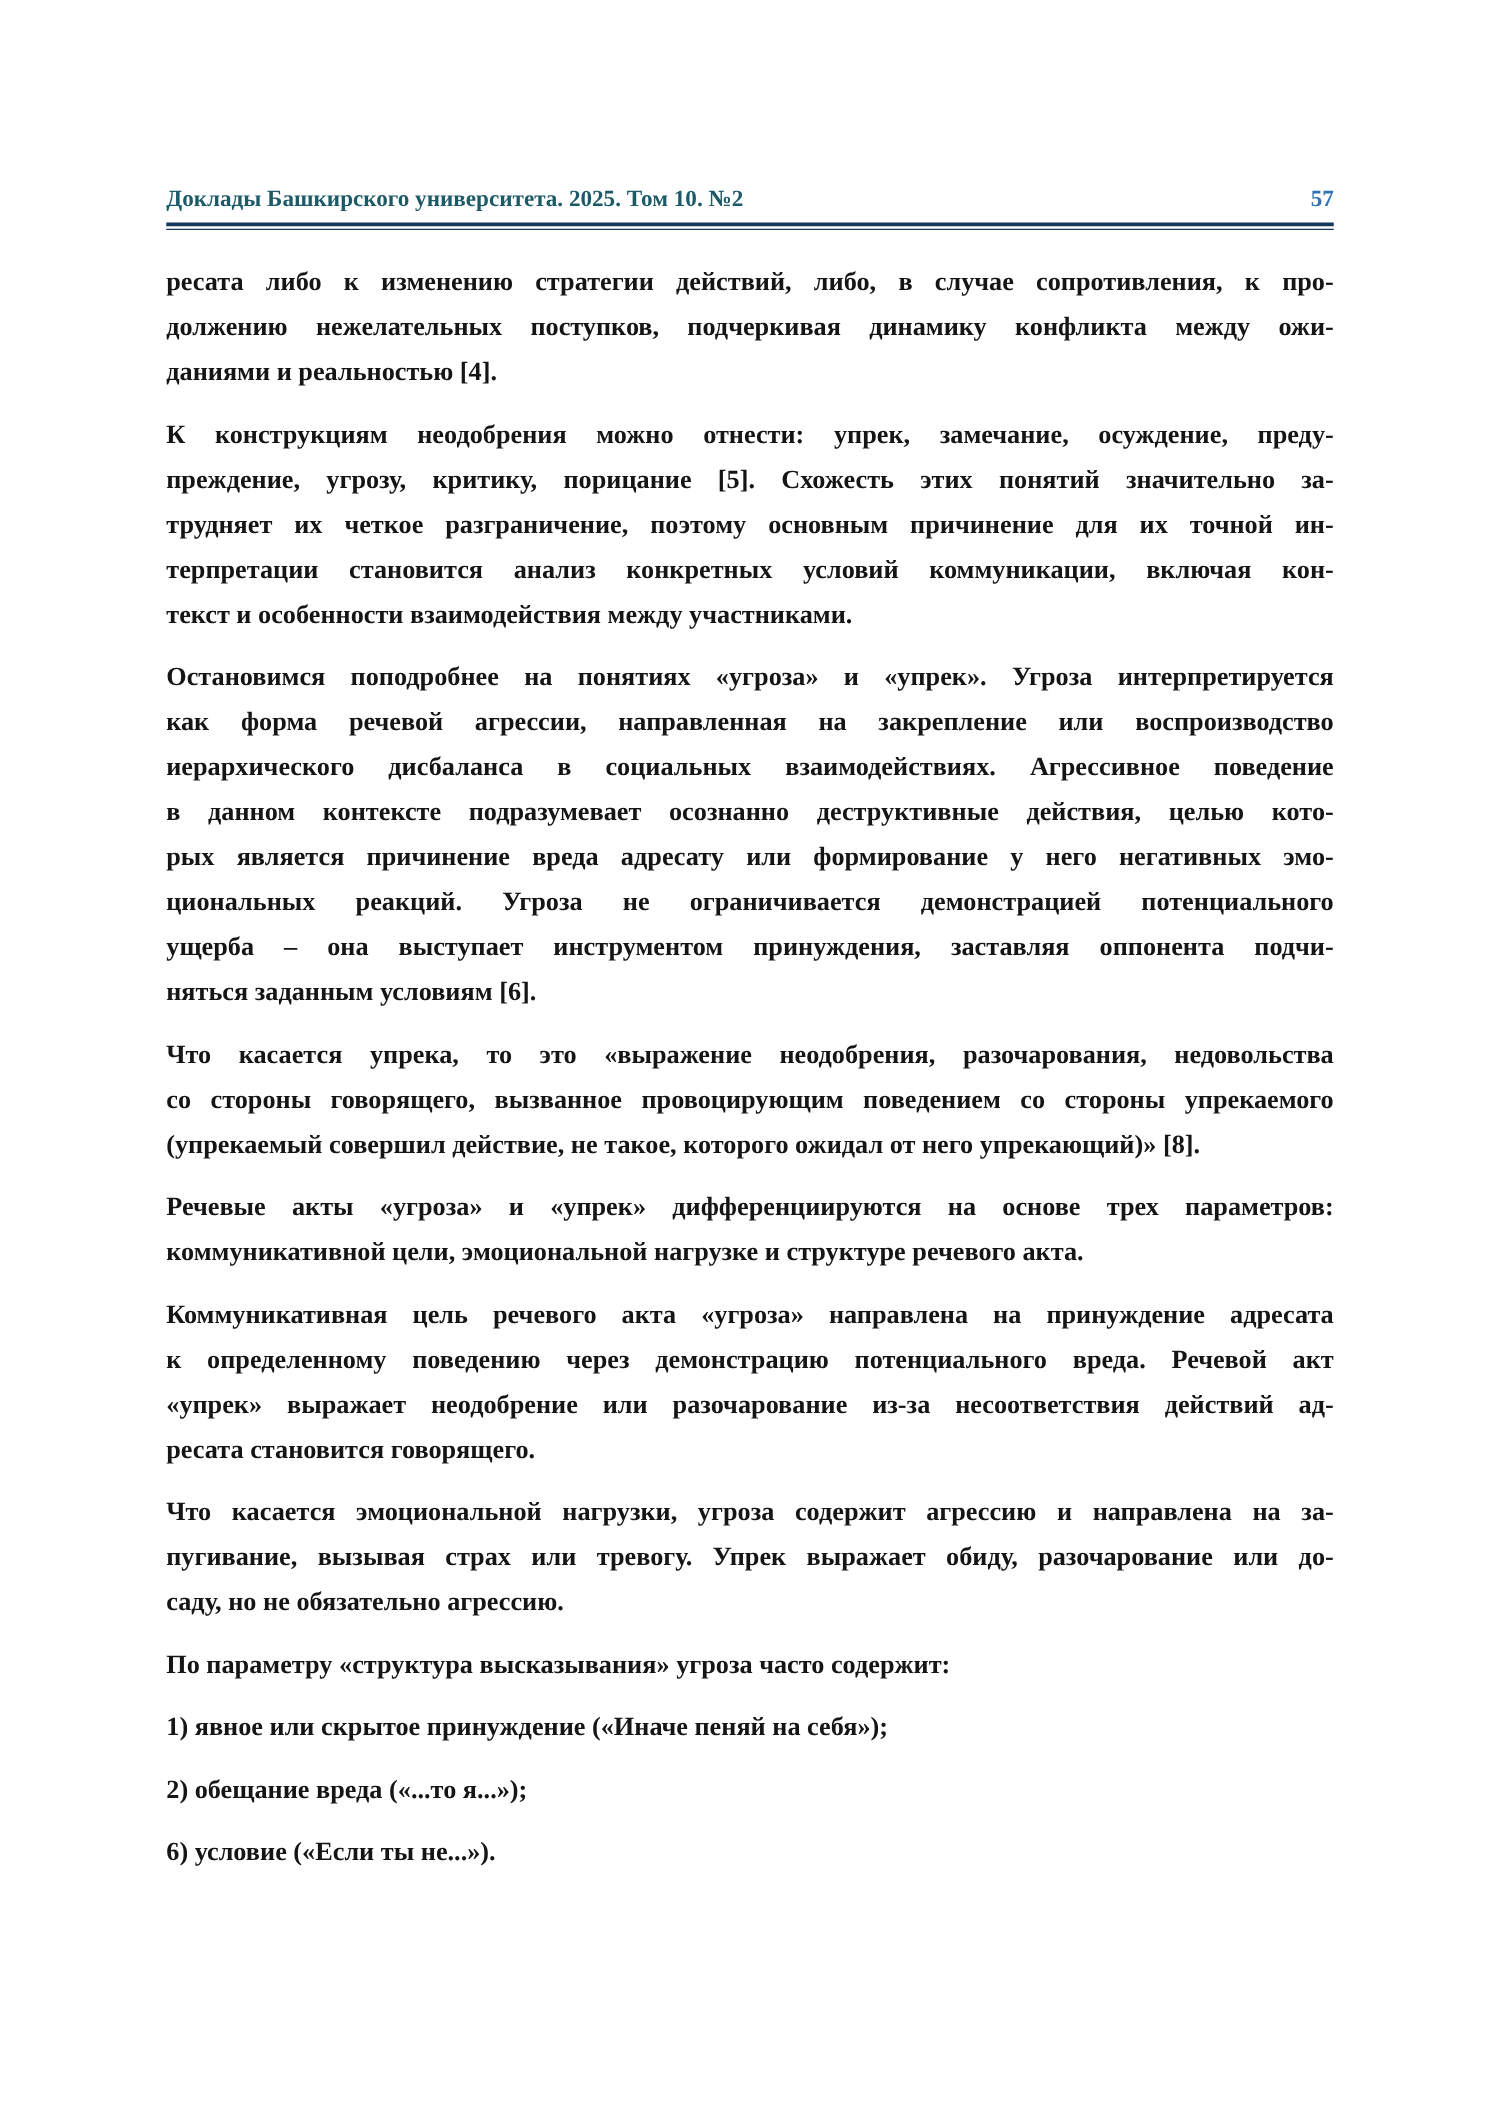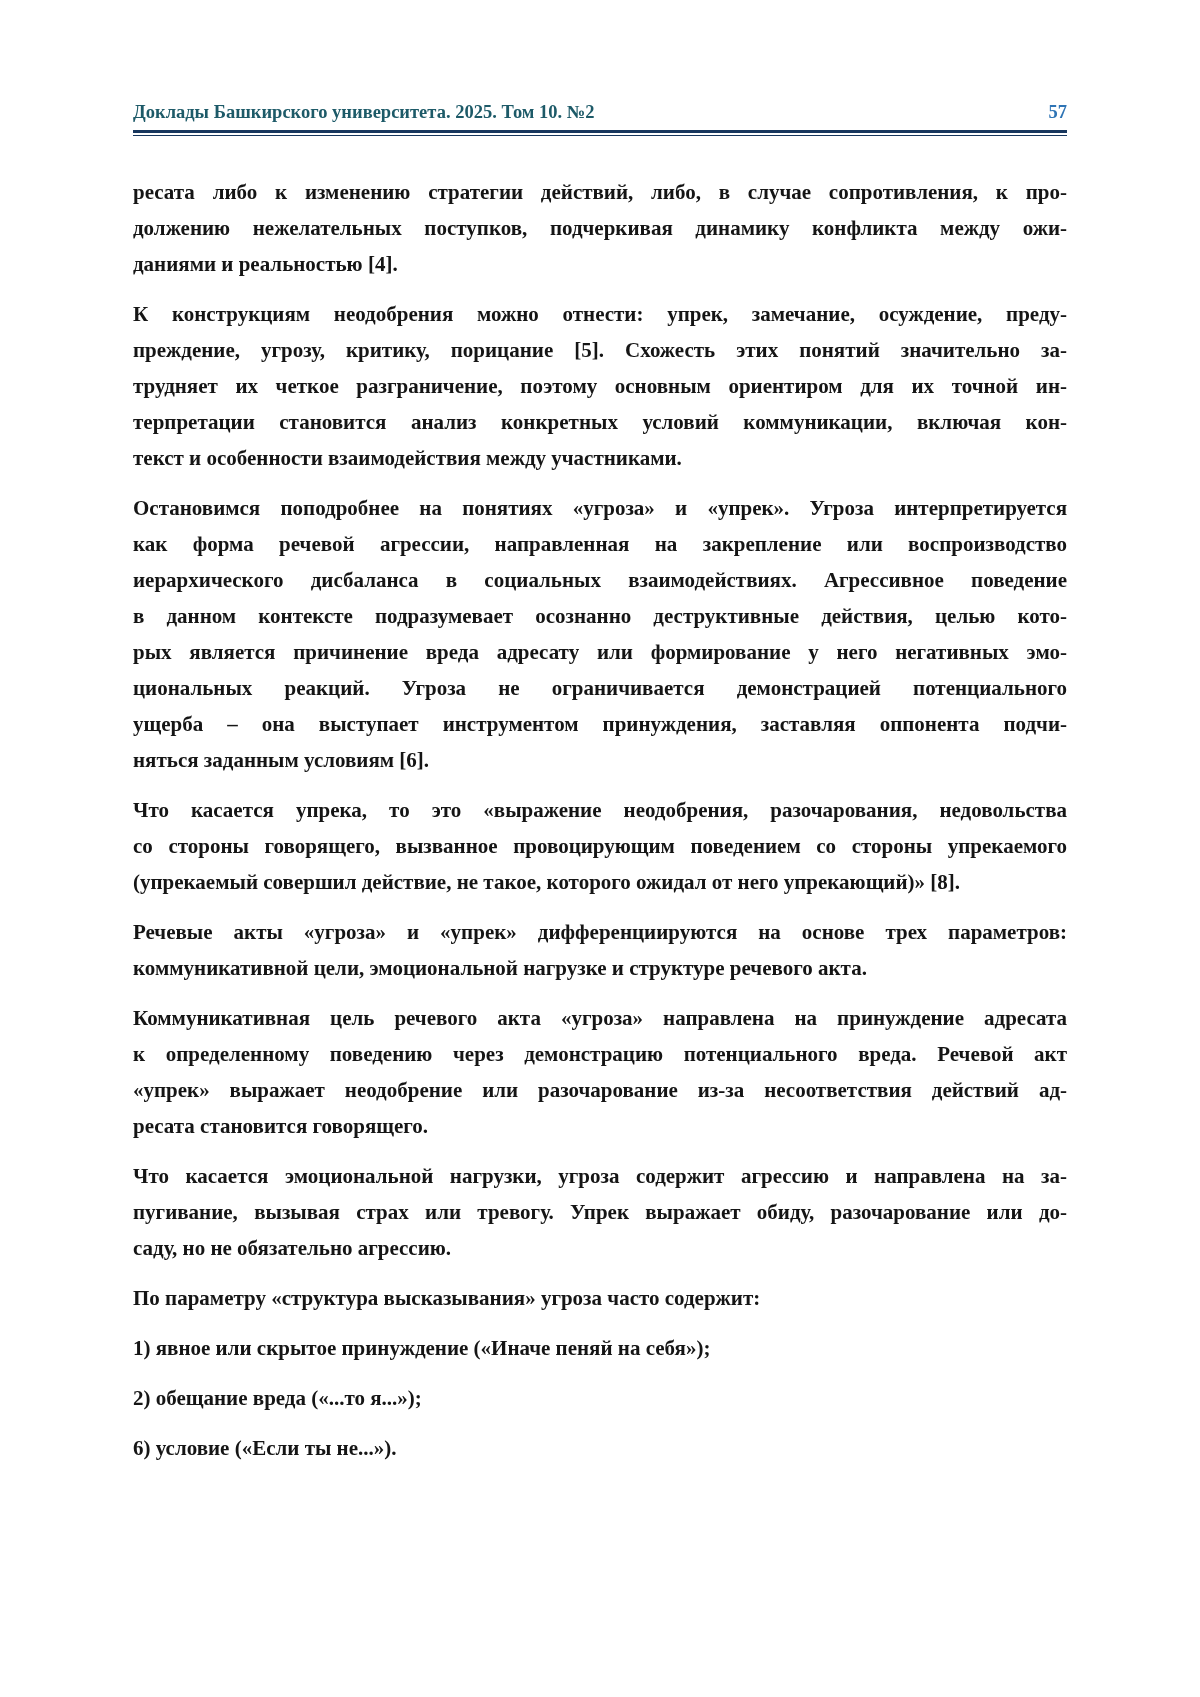--- a/index.html
+++ b/index.html
@@ -22,25 +22,25 @@
     overflow: hidden;
   }
   .header {
     display: flex;
     justify-content: space-between;
     align-items: baseline;
     font-size: 18.5px;
     line-height: 24px;
   }
   .journal-title { color: var(--header-title); }
-  .page-number { color: var(--page-number); }
+  .page-number { color: var(--page-number); margin-top: 48px; }
   .header-rule { margin-top: 6px; }
   .rule-thick { height: 2.5px; background: var(--rule); }
   .rule-thin  { height: 1px; background: var(--rule); margin-top: 2px; }
-  .article-body { margin-top: 38px; font-size: 21px; }
+  .article-body { margin-top: 23px; font-size: 21px; }
   .para { margin-bottom: 14px; }
   .line {
     line-height: 36px;
     text-align: justify;
     text-align-last: justify;
     white-space: normal;
   }
   .line.last {
     text-align: left;
     text-align-last: left;
@@ -60,21 +60,21 @@
   </div>
   <div class="article-body" id="article-body">
       <div class="para">
         <div class="line">ресата либо к изменению стратегии действий, либо, в случае сопротивления, к про-</div>
         <div class="line">должению нежелательных поступков, подчеркивая динамику конфликта между ожи-</div>
         <div class="line last">даниями и реальностью [4].</div>
       </div>
       <div class="para">
         <div class="line">К конструкциям неодобрения можно отнести: упрек, замечание, осуждение, преду-</div>
         <div class="line">преждение, угрозу, критику, порицание [5]. Схожесть этих понятий значительно за-</div>
-        <div class="line">трудняет их четкое разграничение, поэтому основным ориентиром для их точной ин-</div>
+        <div class="line">трудняет их четкое разграничение, поэтому основным причинение для их точной ин-</div>
         <div class="line">терпретации становится анализ конкретных условий коммуникации, включая кон-</div>
         <div class="line last">текст и особенности взаимодействия между участниками.</div>
       </div>
       <div class="para">
         <div class="line">Остановимся поподробнее на понятиях «угроза» и «упрек». Угроза интерпретируется</div>
         <div class="line">как форма речевой агрессии, направленная на закрепление или воспроизводство</div>
         <div class="line">иерархического дисбаланса в социальных взаимодействиях. Агрессивное поведение</div>
         <div class="line">в данном контексте подразумевает осознанно деструктивные действия, целью кото-</div>
         <div class="line">рых является причинение вреда адресату или формирование у него негативных эмо-</div>
         <div class="line">циональных реакций. Угроза не ограничивается демонстрацией потенциального</div>

